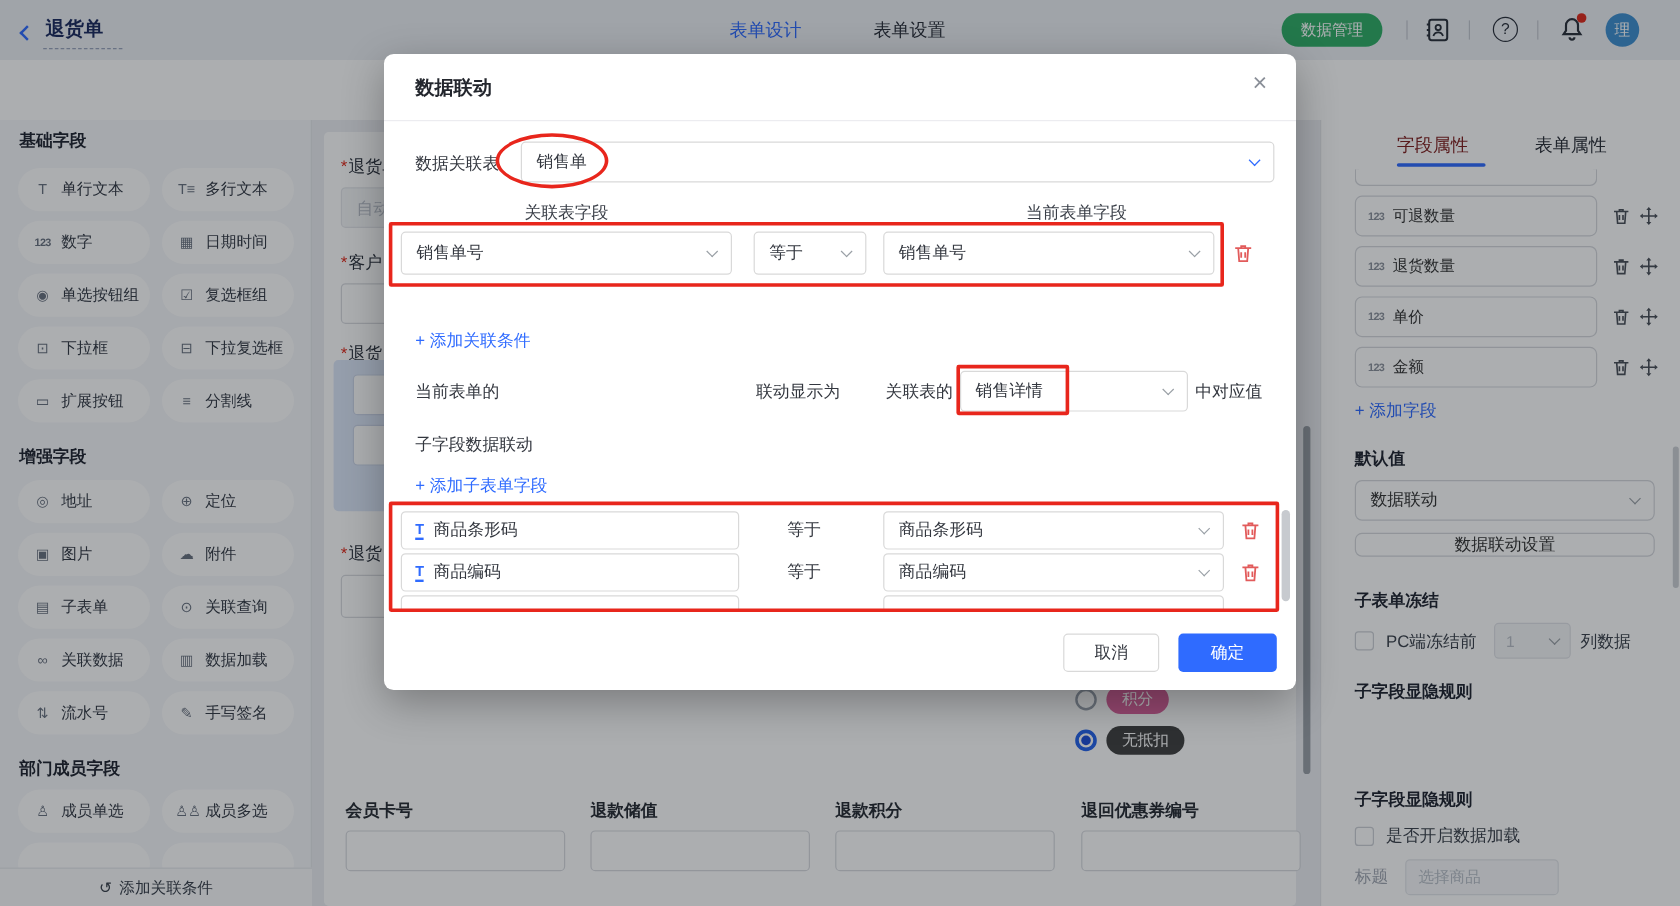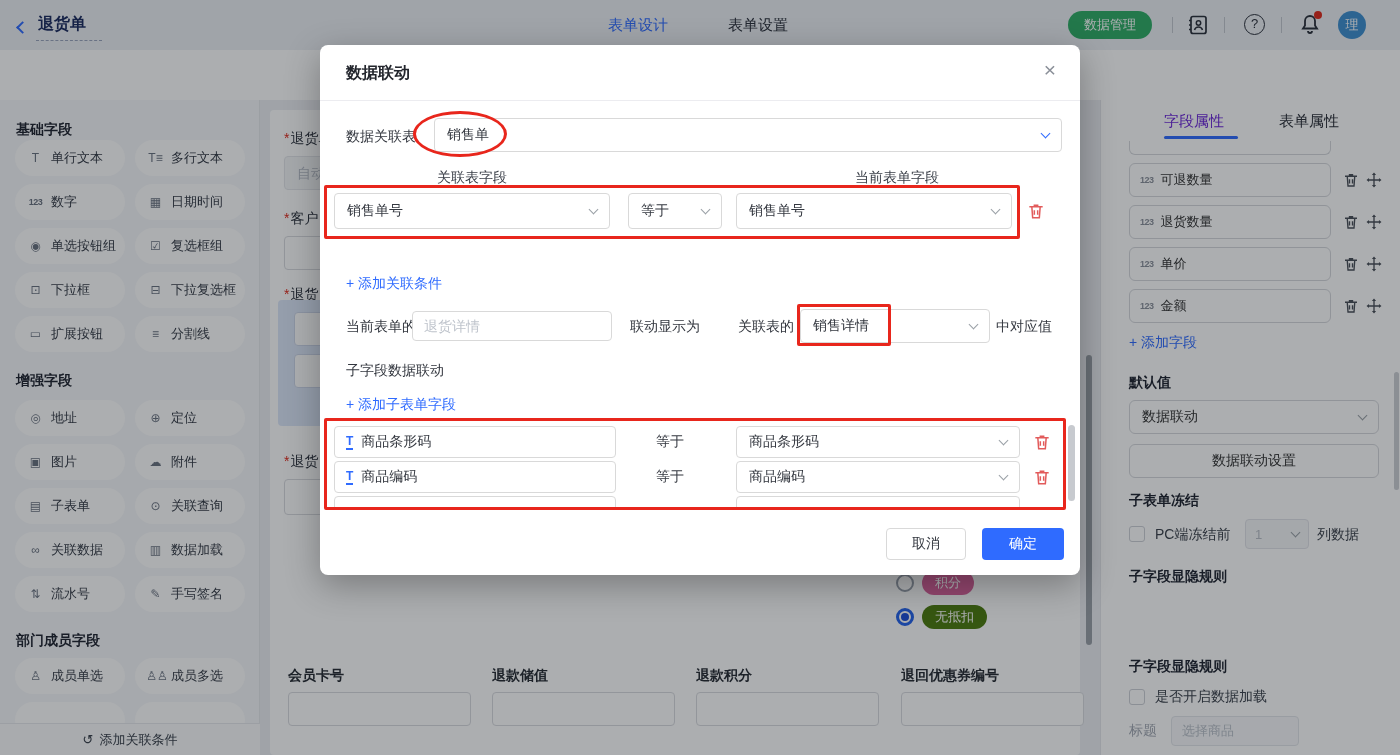--- a/index.html
+++ b/index.html
@@ -54,31 +54,31 @@
   #sel-panel .inner { position:absolute; width:140px; height:34px; background:#fff; border:1px solid #cdd7ea; border-radius:4px; }
   .radio { position:absolute; width:18px; height:18px; border-radius:50%; border:2px solid #98a0ac; background:#fff; cursor:pointer; }
   .radio.sel { border:3px solid #2563eb; }
   .radio.sel::after { content:""; position:absolute; left:2px; top:2px; width:8px; height:8px; border-radius:50%; background:#1d4ed8; }
   .badge { position:absolute; height:24px; border-radius:12px; color:#fff; font-size:13px; line-height:24px; padding:0 13px; white-space:nowrap; }
   .vscroll { position:absolute; border-radius:3px; background:#9aa0a8; cursor:pointer; }
 
   
   #panel { position:absolute; left:1100px; top:100px; width:300px; height:655px; background:#fff; border-left:1px solid #e5e7eb; }
   .pn-tab { position:absolute; top:12px; font-size:15px; color:#2b2f38; cursor:pointer; }
-  .pn-tab.active { color:#6d28d9; }
+  .pn-tab.active { color:#7f1d1d; }
   .pn-underline { position:absolute; left:63px; top:36px; width:74px; height:3px; background:#2f6bff; border-radius:2px; }
   .fbox { position:absolute; left:28px; width:202px; height:34px; border:1px solid #d6d8dd; border-radius:6px; display:flex; align-items:center; padding-left:10px; gap:7px; font-size:13px; color:#333; background:#fff; }
   .fbox .num { font-size:9px; font-weight:bold; color:#8b919c; letter-spacing:-0.5px; }
   .fbox-partial { position:absolute; left:28px; top:41px; width:202px; height:14px; border:1px solid #d6d8dd; border-top:none; border-radius:0 0 6px 6px; }
   .row-ic { position:absolute; width:18px; height:18px; color:#4a4f58; cursor:pointer; }
   .blue-link { position:absolute; color:#2f6bff; font-size:14px; cursor:pointer; white-space:nowrap; }
   .pn-label { position:absolute; left:28px; font-size:14px; font-weight:bold; color:#1f2430; }
   .pn-select { position:absolute; left:28px; width:250px; height:34px; border:1px solid #d6d8dd; border-radius:6px; background:#fff; display:flex; align-items:center; padding:0 12px; font-size:14px; color:#333; cursor:pointer; }
   .pn-select .grow { flex:1; }
-  .pn-btn { position:absolute; left:28px; width:250px; height:34px; border:1px solid #d6d8dd; border-radius:6px; background:#fff; font-size:14px; color:#333; cursor:pointer; }
+  .pn-btn { position:absolute; left:28px; width:250px; height:20px; border:1px solid #d6d8dd; border-radius:6px; background:#fff; font-size:14px; color:#333; cursor:pointer; }
   .checkbox { position:absolute; width:16px; height:16px; border:1px solid #cdd0d6; border-radius:3px; background:#fff; cursor:pointer; }
   .pn-text { position:absolute; font-size:14px; color:#3c424c; white-space:nowrap; }
   .pn-mini-select { position:absolute; left:144px; width:64px; height:30px; border:1px solid #e1e3e8; border-radius:4px; background:#f5f6f8; color:#b9bec7; font-size:13px; display:flex; align-items:center; padding:0 9px; }
   .pn-mini-select .grow { flex:1; }
   .pn-dis-input { position:absolute; left:70px; width:128px; height:30px; border:1px solid #e3e5ea; border-radius:4px; background:#f7f8fa; color:#b9bfc9; font-size:13px; line-height:28px; padding-left:10px; }
 
   .cv { display:inline-block; width:7px; height:7px; border-right:1.6px solid #9aa0a6; border-bottom:1.6px solid #9aa0a6; transform:rotate(45deg); margin-top:-4px; flex:none; }
   .cv.blue { border-color:#2f6bff; }
 
   
@@ -210,21 +210,21 @@
     <button class="btn-preview">预览</button>
     <button class="btn-save" style="background: rgb(35, 86, 232);">保存</button>
     <button class="btn-share">
         <svg viewBox="0 0 24 24">
           <use href="#i-share"></use>
         </svg>
       </button>
   </div>
 
   <div id="sidebar">
-    <div class="sec-title" style="top:21px;">基础字段</div>
+    <div class="sec-title" style="top:9px;">基础字段</div>
     <div class="chip-grid" style="top:40px;">
       <div class="chip">
           <span class="ci">T</span>
           <span>单行文本</span>
         </div>
       <div class="chip">
           <span class="ci">T≡</span>
           <span>多行文本</span>
         </div>
       <div class="chip">
@@ -339,21 +339,21 @@
       <div class="inner" style="left:16px;top:12px;"></div>
       <div class="inner" style="left:16px;top:54px;"></div>
     </div>
 
     <div class="cv-label" style="left:24px;top:353px;"><span class="req">*</span><span>退货</span></div>
     <div class="cv-input" style="left:24px;top:379px;width:300px;height:36px;"></div>
 
     <div class="radio" style="left:636px;top:474px;"></div>
     <div class="badge" style="left: 662px; top: 471px; background: rgb(217, 98, 156);">积分</div>
     <div class="radio sel" style="left:636px;top:508px;"></div>
-    <div class="badge" style="left: 662px; top: 505px; background: #4d7c0f;">无抵扣</div>
+    <div class="badge" style="left: 662px; top: 505px; background: #404040;">无抵扣</div>
 
     <div class="cv-label bold" style="left:28px;top:567px;">会员卡号</div>
     <div class="cv-input" style="left:28px;top:592px;width:183px;height:34px;"></div>
     <div class="cv-label bold" style="left:232px;top:567px;">退款储值</div>
     <div class="cv-input" style="left:232px;top:592px;width:183px;height:34px;"></div>
     <div class="cv-label bold" style="left:436px;top:567px;">退款积分</div>
     <div class="cv-input" style="left:436px;top:592px;width:183px;height:34px;"></div>
     <div class="cv-label bold" style="left:641px;top:567px;">退回优惠券编号</div>
     <div class="cv-input" style="left:641px;top:592px;width:183px;height:34px;"></div>
 
@@ -487,21 +487,20 @@
     </div>
     <span class="trash" style="left:706px;top:156px;">
         <svg viewBox="0 0 24 24" width="20" height="20">
           <use href="#i-trash"></use>
         </svg>
       </span>
 
     <div class="blue-link" style="left:26px;top:230px;">+ 添加关联条件</div>
 
     <div class="m-label" style="left:26px;top:273px;">当前表单的</div>
-    <input class="m-input" style="left: 92px; top: 266px; width: 200px; height: 30px;" placeholder="退货详情">
     <div class="m-label" style="left:310px;top:273px;">联动显示为</div>
     <div class="m-label" style="left:418px;top:273px;">关联表的</div>
     <div class="m-select" style="left:480px;top:264px;width:190px;height:34px;">
       <span class="grow">销售详情</span>
       <span class="cv"></span>
     </div>
     <div class="m-label" style="left:676px;top:273px;">中对应值</div>
 
     <div class="m-label" style="left:26px;top:317px;">子字段数据联动</div>
     <div class="blue-link" style="left:26px;top:351px;">+ 添加子表单字段</div>

